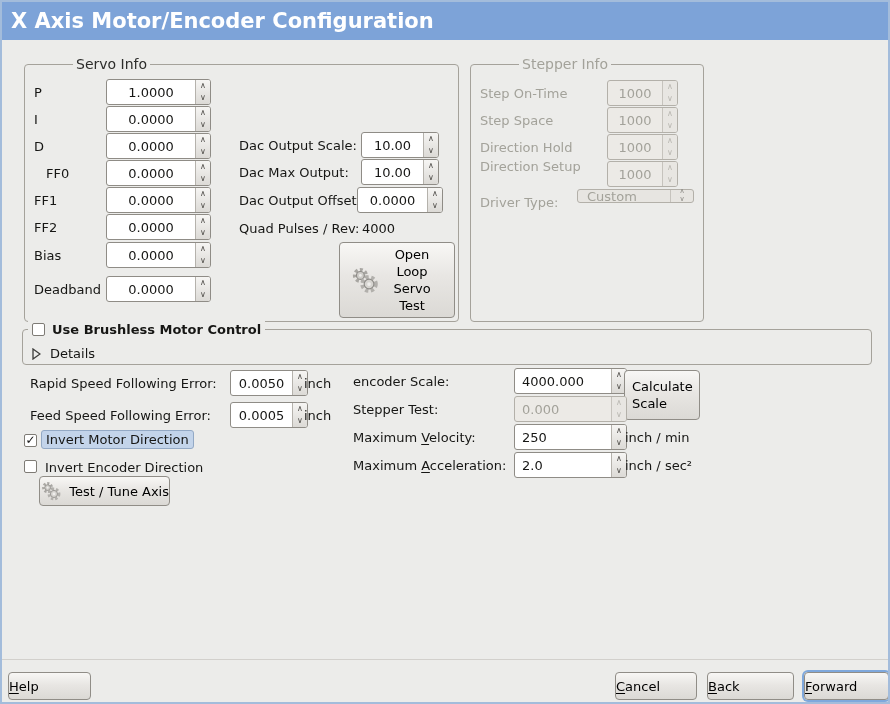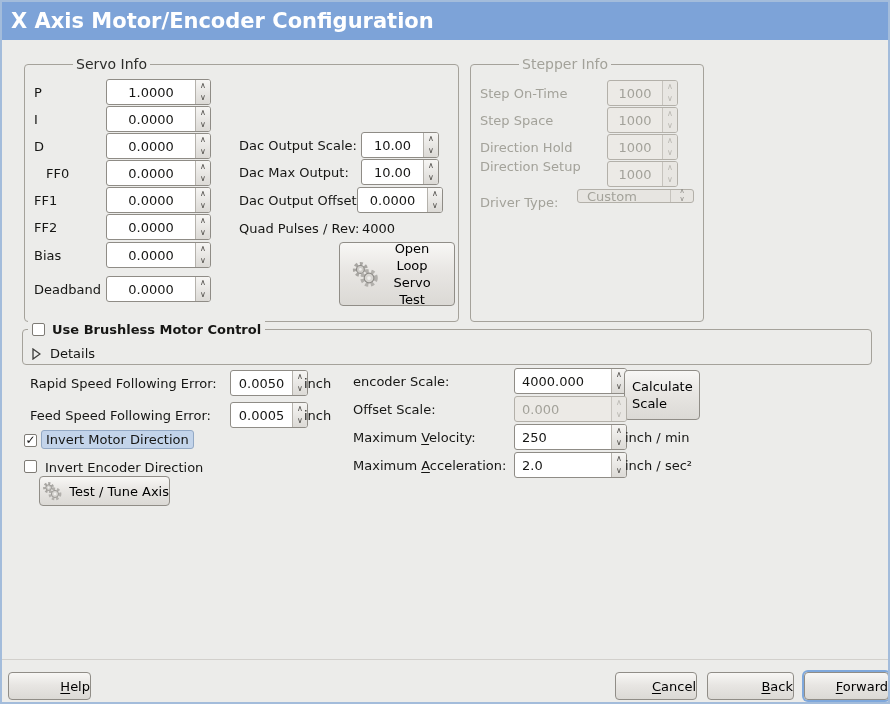--- a/index.html
+++ b/index.html
@@ -53,21 +53,21 @@
     font-size:13px;color:#a3a29a;
   }
   .combo .carr{
     width:22px;border-left:1px solid #c6c3bd;display:flex;flex-direction:column;
     align-items:center;justify-content:center;font-size:7px;color:#8a8882;line-height:1.1;
   }
   .btn{
     position:absolute;box-sizing:border-box;
     background:linear-gradient(#f8f7f5,#e8e6e3 45%,#dbd9d5);
     border:1px solid #908d87;border-radius:4px;
-    font-size:13px;color:#000;display:flex;align-items:center;justify-content:flex-end;
+    font-size:13px;color:#000;display:flex;align-items:center;justify-content:space-between;
   }
   .btn.focus{box-shadow:0 0 0 2px #7fa8dc;}
   .checkbox{
     position:absolute;width:13px;height:13px;box-sizing:border-box;
     background:#fff;border:1px solid #7e7b75;border-radius:2px;
     font-size:12px;line-height:11px;text-align:center;color:#111;
   }
   .hl{
     position:absolute;background:#c3d4ea;border:1px solid #93a9c5;border-radius:3px;
     padding:1px 4px;font-size:13px;color:#161614;white-space:nowrap;
@@ -181,21 +181,21 @@
   </div>
   <div class="spin" style="left:348px;top:185px;width:86px">
     <div class="val">0.0000</div>
     <div class="btns">
         <span>∧</span>
         <span>∨</span>
       </div>
   </div>
   <div class="static" style="left:360px;top:219px">4000</div>
 
-  <div class="btn" style="left:337px;top:240px;width:116px;height:64px;justify-content:flex-start;padding-left:10px;gap:9px">
+  <div class="btn" style="left:337px;top:240px;width:116px;height:76px;justify-content:flex-start;padding-left:10px;gap:9px">
     <svg width="30" height="30" viewBox="0 0 26 26">
       <circle cx="9" cy="9" r="5" fill="none" stroke="#a8a6a2" stroke-width="3" stroke-dasharray="2.5 2"></circle>
       <circle cx="9" cy="9" r="3.4" fill="#cfcdc9" stroke="#8d8b87" stroke-width="1"></circle>
       <circle cx="9" cy="9" r="1.2" fill="#efeeec"></circle>
       <circle cx="16.5" cy="16.5" r="6" fill="none" stroke="#b2b0ac" stroke-width="3.2" stroke-dasharray="2.8 2.2"></circle>
       <circle cx="16.5" cy="16.5" r="4.2" fill="#d6d4d0" stroke="#8d8b87" stroke-width="1"></circle>
       <circle cx="16.5" cy="16.5" r="1.6" fill="#efeeec"></circle>
     </svg>
     <div style="width:46px;text-align:center;line-height:17px">Open Loop Servo Test</div>
   </div>
@@ -282,21 +282,21 @@
     <div class="val">4000.000</div>
     <div class="btns">
         <span>∧</span>
         <span>∨</span>
       </div>
   </div>
   <div class="btn" style="left:622px;top:368px;width:76px;height:50px;justify-content:flex-start;padding-left:7px;text-align:left;line-height:17px">
     <span>Calculate Scale</span>
   </div>
 
-  <div class="lbl" style="left:351px;top:400px">Offset Scale:</div>
+  <div class="lbl" style="left:351px;top:400px">Stepper Test:</div>
   <div class="spin left dis" style="left:505px;top:394px;width:113px">
     <div class="val">0.000</div>
     <div class="btns">
         <span>∧</span>
         <span>∨</span>
       </div>
   </div>
 
   <div class="lbl" style="left:351px;top:428px">Maximum <u>V</u>elocity:</div>
   <div class="spin left" style="left:505px;top:422px;width:113px">

